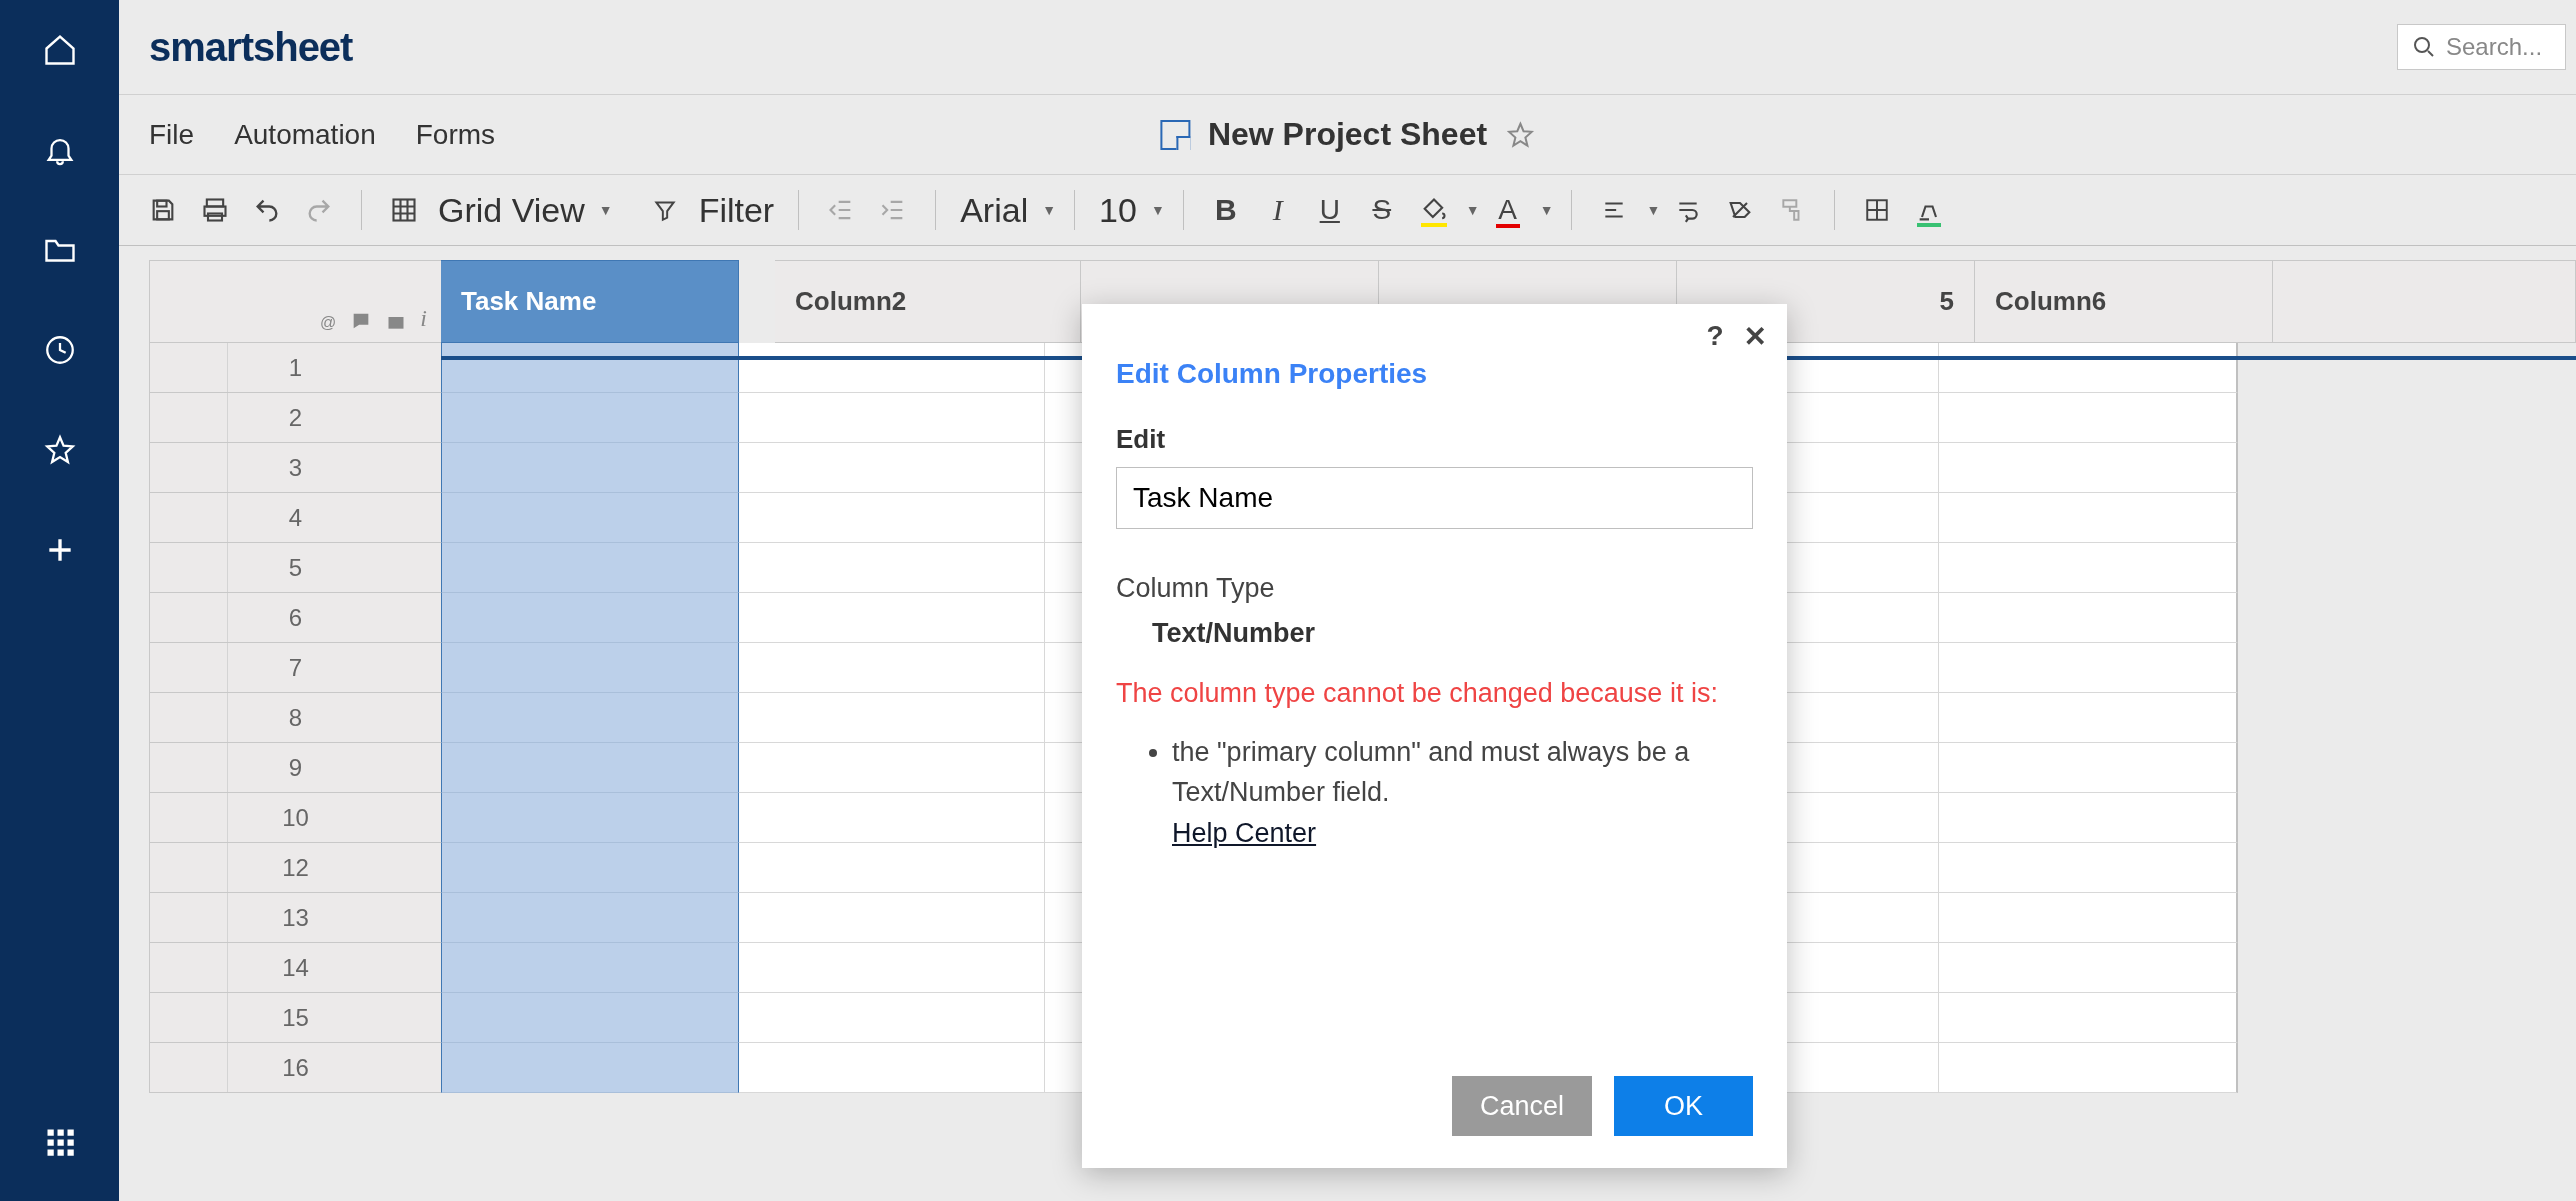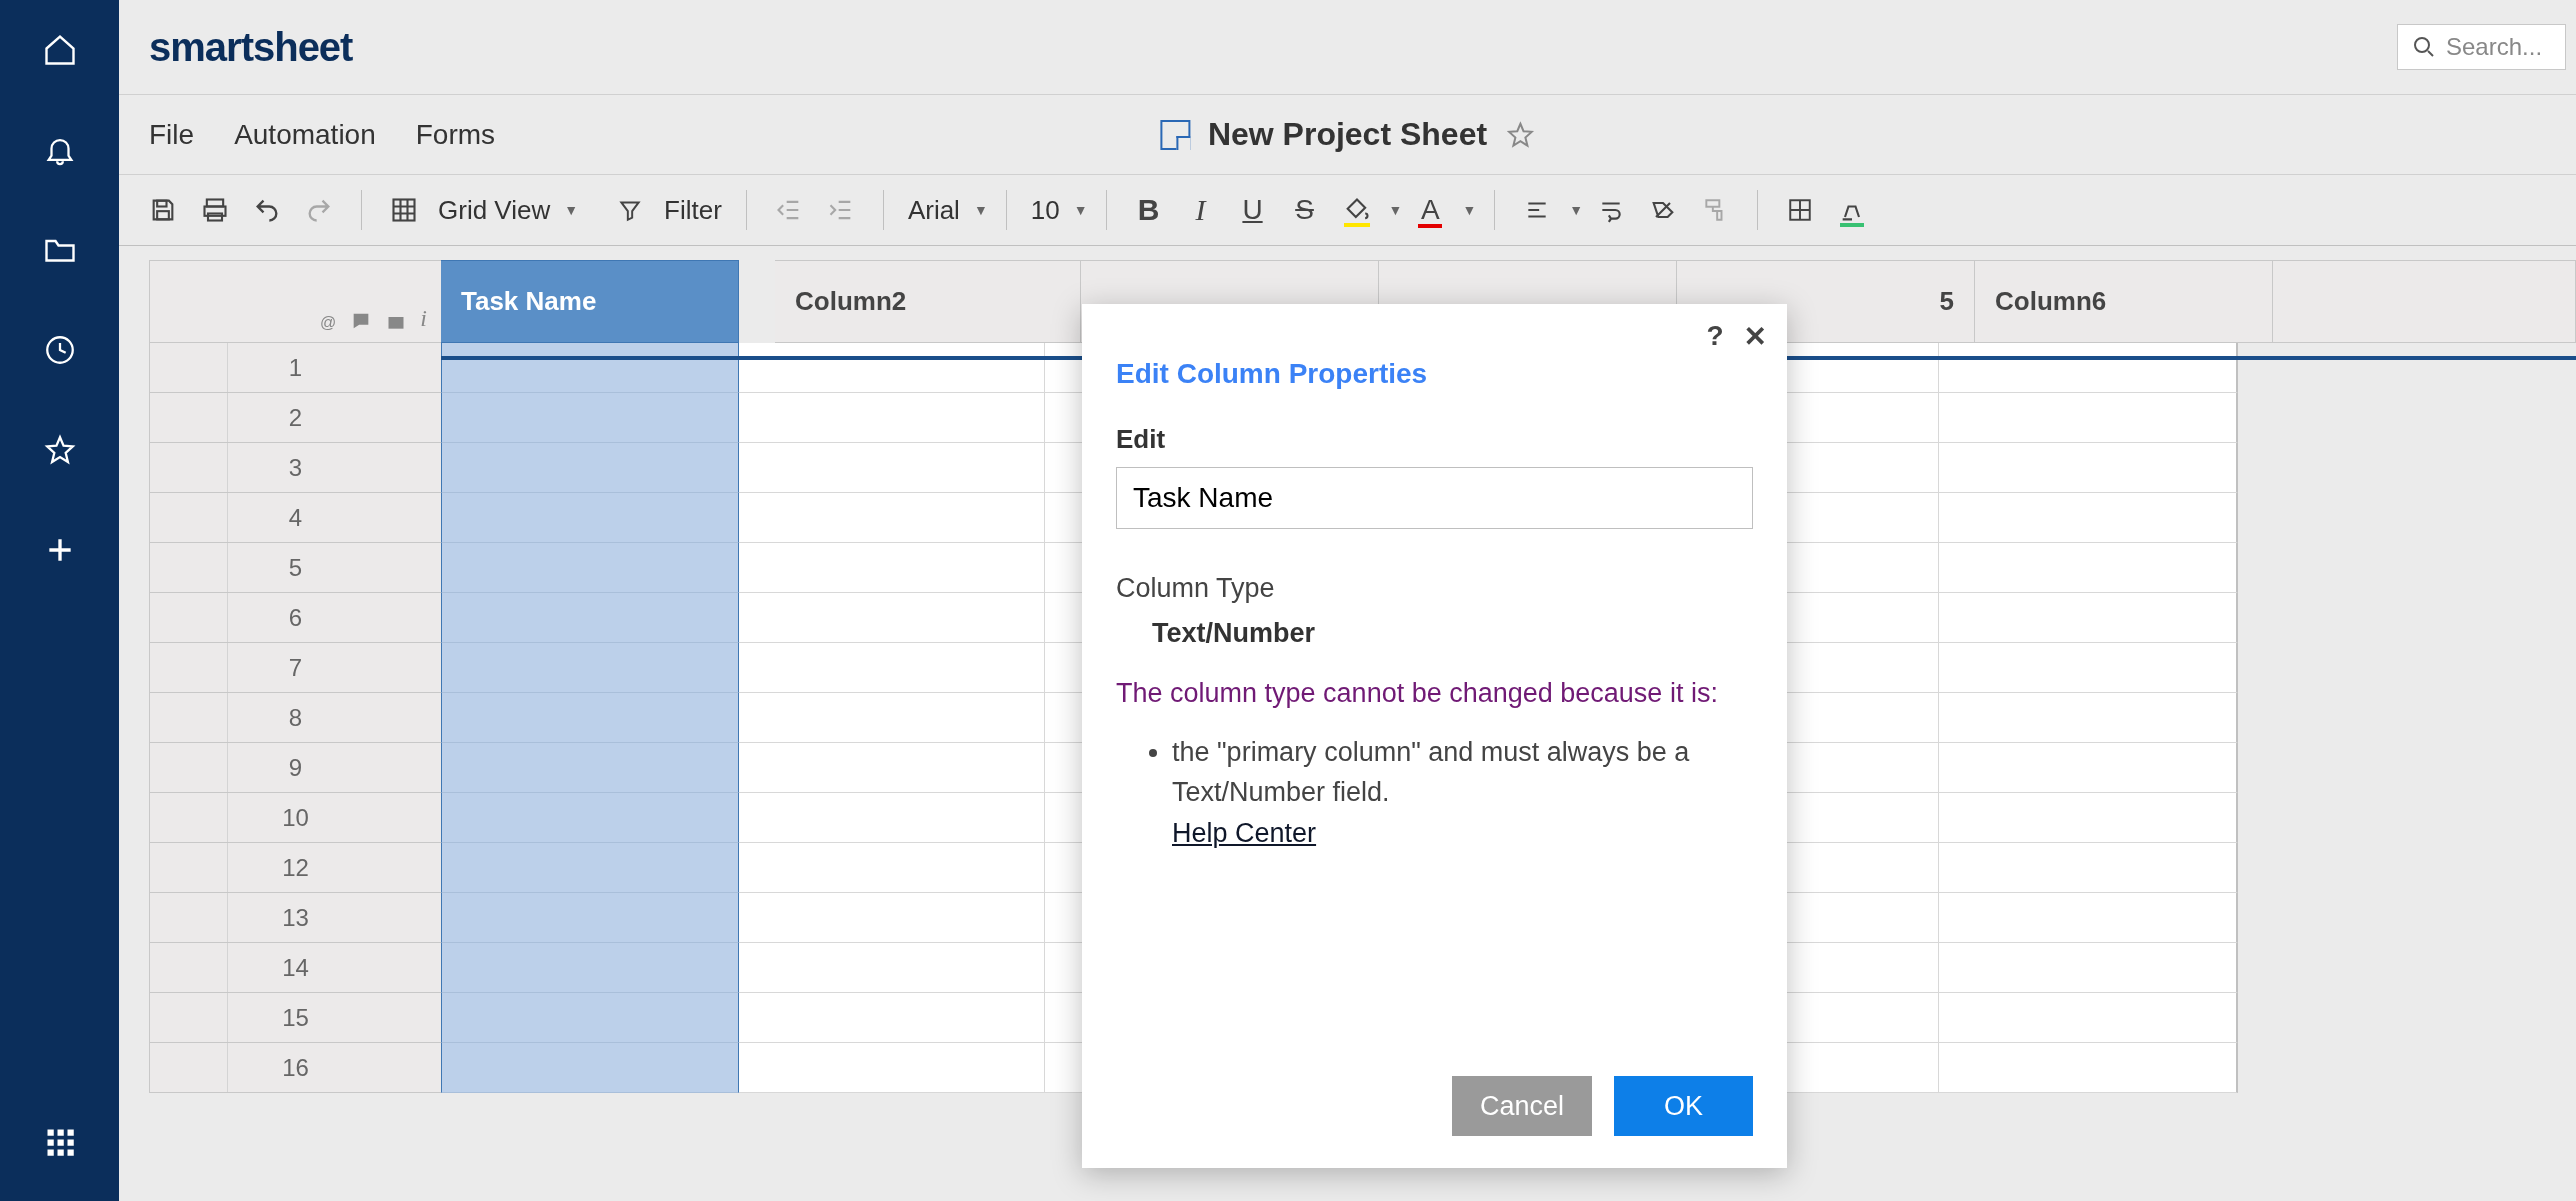--- a/index.html
+++ b/index.html
@@ -14,21 +14,21 @@
 .tabbar { height: 79px; background: #ebebeb; display: flex; align-items: center; padding: 0 30px; gap: 40px; position: relative; }
 .tabbar .menu-item { font-size: 28px; color: #333; cursor: pointer; }
 .sheet-title-wrap { position: absolute; left: 50%; transform: translateX(-50%); display: flex; align-items: center; gap: 18px; }
 .sheet-title-wrap .sheet-icon { width: 30px; height: 30px; border: 2px solid #2a68b5; display: inline-block; position: relative; }
 .sheet-title-wrap .sheet-icon::after { content: ""; position: absolute; right: -2px; bottom: -2px; width: 12px; height: 12px; background: #ebebeb; border-top: 2px solid #2a68b5; border-left: 2px solid #2a68b5; }
 .sheet-title { font-size: 32px; font-weight: 700; color: #333; }
 .star-icon { color: #888; }
 .toolbar { height: 72px; background: #ebebeb; border-top: 1px solid #d0d0d0; border-bottom: 1px solid #c0c0c0; display: flex; align-items: center; padding: 0 20px; gap: 4px; }
 .toolbar .tbtn { min-width: 48px; height: 48px; display: flex; align-items: center; justify-content: center; cursor: pointer; color: #444; font-size: 26px; padding: 0 8px; }
 .toolbar .sep { width: 1px; height: 40px; background: #c0c0c0; margin: 0 14px; }
-.toolbar .label { font-size: 26px; color: #333; padding: 0 6px; }
+.toolbar .label { font-size: 34px; color: #333; padding: 0 6px; }
 .toolbar .caret { font-size: 14px; color: #666; margin-left: 4px; }
 .grid-wrap { flex: 1; background: #ebebeb; overflow: hidden; position: relative; padding-top: 14px; }
 .grid { position: relative; margin-left: 30px; }
 .col-headers { display: flex; height: 83px; }
 .rownum-header { width: 292px; background: #eceaea; border: 1px solid #c8c8c8; border-right: none; display: flex; align-items: flex-end; justify-content: flex-end; padding: 10px 14px; gap: 14px; color: #888; }
 .col-h { border: 1px solid #c8c8c8; border-left: none; background: #eceaea; font-size: 26px; font-weight: 600; color: #444; display: flex; align-items: center; padding: 0 20px; }
 .col-h.primary { background: #5a8fc7; color: #fff; border-color: #3f77b3; }
 .col-h.c1 { width: 298px; }
 .col-h.c2 { width: 306px; margin-left: 36px; }
 .col-h.c3 { width: 298px; }
@@ -51,21 +51,21 @@
 .cell.c6 { width: 299px; border-right: 2px solid #c0c0c0; }
 .cell.pad { flex: 1; min-width: 40px; background: #ebebeb; border: none; }
 .dialog { position: absolute; left: 1082px; top: 304px; width: 705px; height: 864px; background: #fff; box-shadow: 0 6px 28px rgba(0, 0, 0, .25); padding: 32px 34px; display: flex; flex-direction: column; }
 .dialog-top { position: absolute; top: 16px; right: 20px; display: flex; gap: 20px; }
 .dialog-top span { font-size: 28px; color: #444; cursor: pointer; font-weight: 600; }
 .dialog h2 { font-size: 28px; font-weight: 700; color: #3b82f6; margin-top: 22px; margin-bottom: 34px; }
 .dialog .fld-label { font-size: 26px; font-weight: 600; color: #333; margin-bottom: 12px; }
 .dialog input[type=text] { width: 100%; height: 62px; border: 1px solid #bfbfbf; font-size: 28px; padding: 0 16px; }
 .dialog .ct-label { font-size: 27px; color: #444; margin-top: 44px; }
 .dialog .ct-value { font-size: 27px; font-weight: 700; color: #333; margin-top: 14px; padding-left: 36px; }
-.dialog .info { font-size: 27px; color: #701a75; margin-top: 24px; line-height: 1.5; }
+.dialog .info { font-size: 27px; color: #ef4444; margin-top: 24px; line-height: 1.5; }
 .dialog ul { margin-top: 18px; padding-left: 56px; }
 .dialog li { font-size: 27px; color: #444; line-height: 1.5; }
 .dialog .help-link { color: #0f172a; text-decoration: underline; cursor: pointer; }
 .dialog-buttons { margin-top: auto; display: flex; justify-content: flex-end; gap: 22px; }
 .dialog-buttons button { height: 60px; min-width: 139px; border: none; font-size: 27px; cursor: pointer; padding: 0 28px; }
 .btn-cancel { background: #9a9a9a; color: #fff; }
 .btn-ok { background: #0d7fe8; color: #fff; }
 svg { display: block; }
 </style>
 </head>

